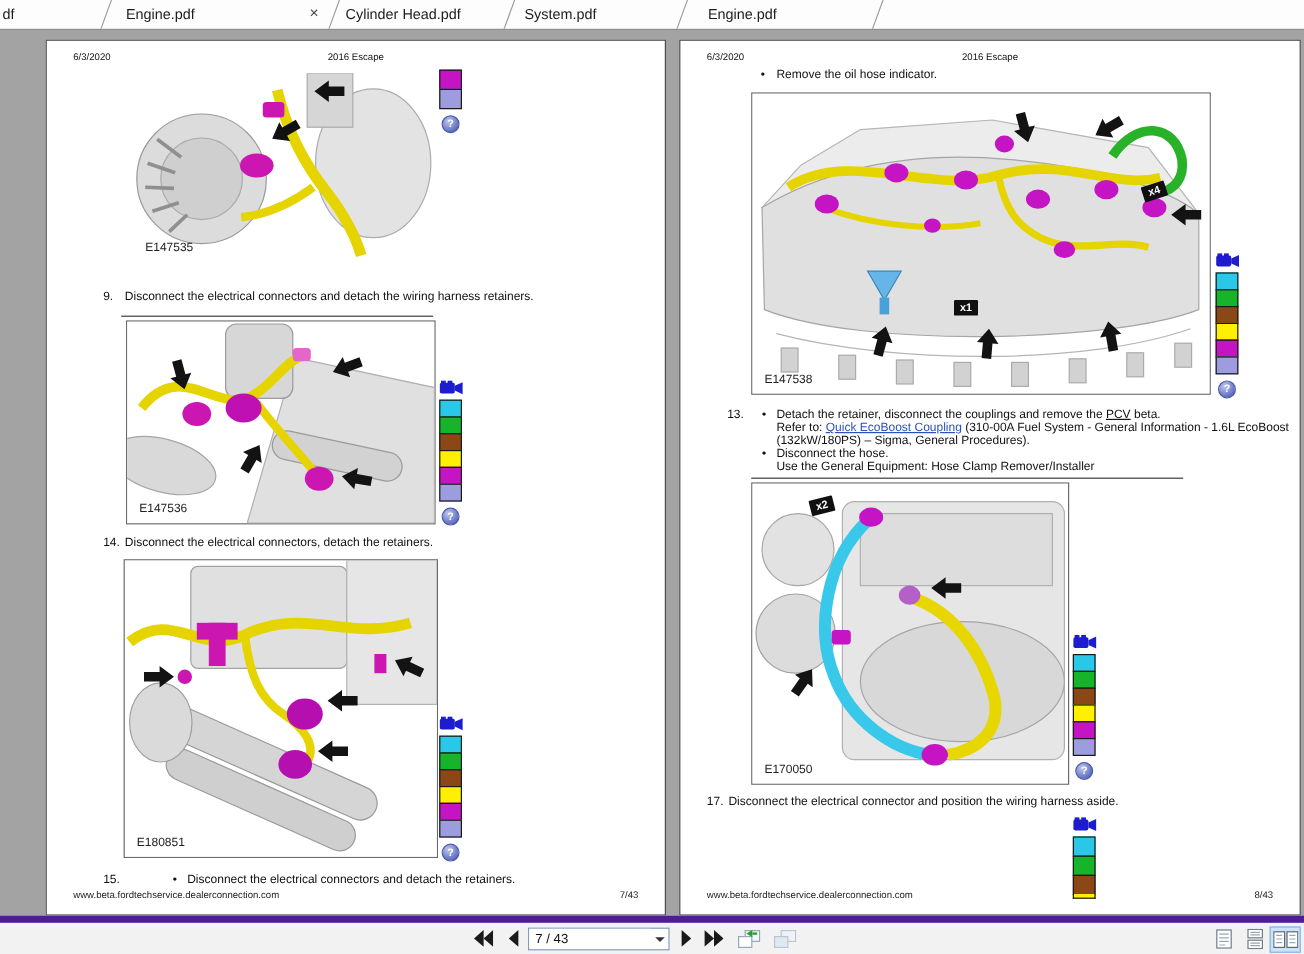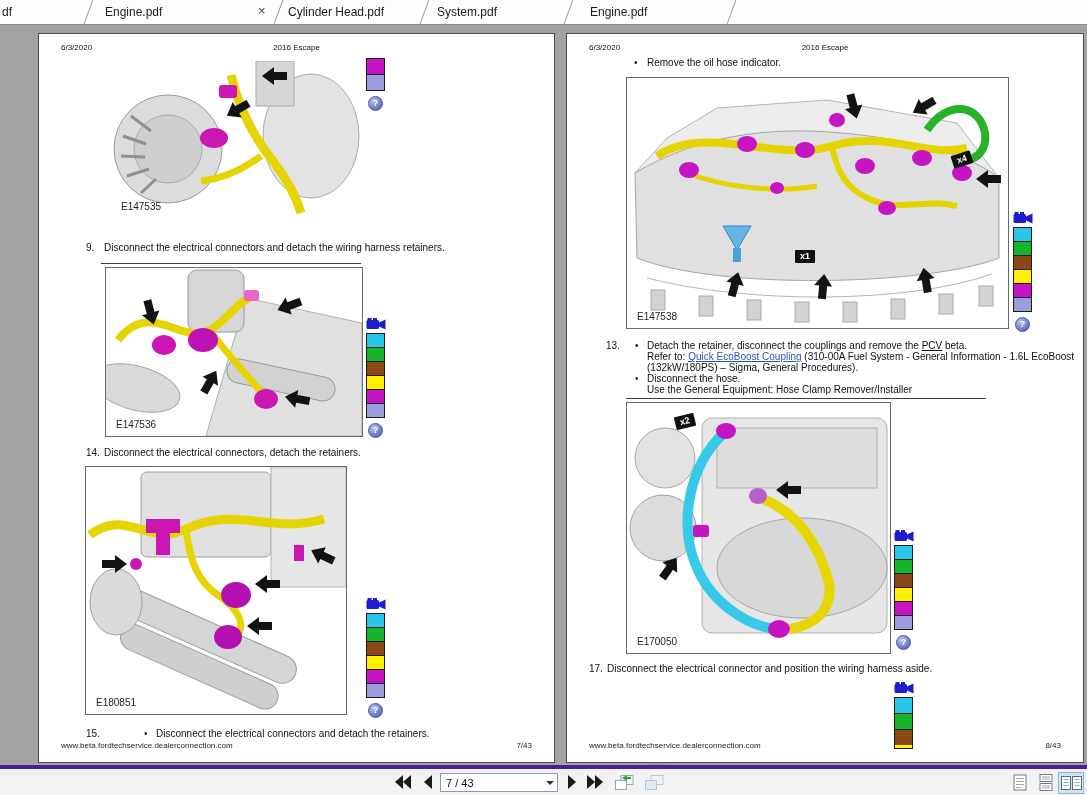--- a/index.html
+++ b/index.html
@@ -42,21 +42,21 @@
   .sq.sliver{height:3px;border-top:none}
   .help{width:13px;height:13px;margin-top:5px;margin-left:2px;border-radius:50%;
         background:radial-gradient(circle at 35% 30%,#bcc6ec,#5b6cbe 75%);
         border:1px solid #4a58a8;color:#fff;font-size:9px;font-weight:bold;
         text-align:center;line-height:13px;cursor:pointer}
 
   
   .grip{position:absolute;left:650px;top:764px;width:16px;height:6px;background:#cdcdcd;
         border:1px solid #9a9a9a;border-bottom:none}
   .statusbar{position:absolute;left:0;bottom:0;width:1087px;height:26px;background:#f2f2f2;
-             border-top:4px solid #4c1d95}
+             border-top:6px solid #4c1d95}
   .tbtn{position:absolute;top:4px;width:20px;height:18px;display:flex;align-items:center;
         justify-content:center;cursor:pointer}
   .combo{position:absolute;left:440px;top:4px;width:116px;height:17px;background:#fff;
          border:1px solid #7f9db9}
   .combo input{position:absolute;left:0;top:0;width:96px;height:15px;border:none;outline:none;
          font-family:"Liberation Sans",sans-serif;font-size:11px;padding:1px 0 0 5px;color:#111}
   .caret{position:absolute;right:3px;top:7px;width:0;height:0;border-left:4px solid transparent;
          border-right:4px solid transparent;border-top:4px solid #333}
   .layoutbtn{position:absolute;top:3px;width:24px;height:20px;display:flex;align-items:center;
          justify-content:center;cursor:pointer}
@@ -175,21 +175,21 @@
       <div class="sq" style="background-color: rgb(196, 20, 196);"></div>
       <div class="sq" style="background-color: rgb(156, 156, 222);"></div>
       <div class="help">?</div>
     </div>
 
     <div class="step" style="left:47px;top:413px">
       <span class="snum">14.</span>
       <span style="position:absolute;left:18px;top:0">Disconnect the electrical connectors, detach the retainers.</span>
     </div>
 
-    <div class="fig bordered" style="left:46px;top:432px;width:260px;height:247px">
+    <div class="fig bordered" style="left:64px;top:432px;width:260px;height:247px">
       <svg width="260" height="247" viewBox="0 0 260 247">
         <rect width="260" height="247" fill="#ffffff"></rect>
         <rect x="55" y="5" width="130" height="85" rx="6" fill="#e0e0e0" stroke="#a2a2a2"></rect>
         <rect x="185" y="0" width="75" height="120" fill="#e6e6e6" stroke="#b5b5b5"></rect>
         <rect x="8" y="150" width="210" height="28" rx="14" fill="#d5d5d5" stroke="#9a9a9a" transform="rotate(24 110 165)"></rect>
         <rect x="30" y="185" width="170" height="26" rx="13" fill="#cfcfcf" stroke="#9a9a9a" transform="rotate(24 110 195)"></rect>
         <ellipse cx="30" cy="135" rx="26" ry="33" fill="#dadada" stroke="#a0a0a0"></ellipse>
         <path d="M4,68 C40,40 62,80 100,62 C150,38 185,68 238,52" stroke="#e5d400" stroke-width="9" fill="none"></path>
         <path d="M100,62 C104,95 112,115 132,128 C150,140 160,155 152,168" stroke="#e5d400" stroke-width="7" fill="none"></path>
         <rect x="60" y="52" width="34" height="14" fill="#cb16b2"></rect>

